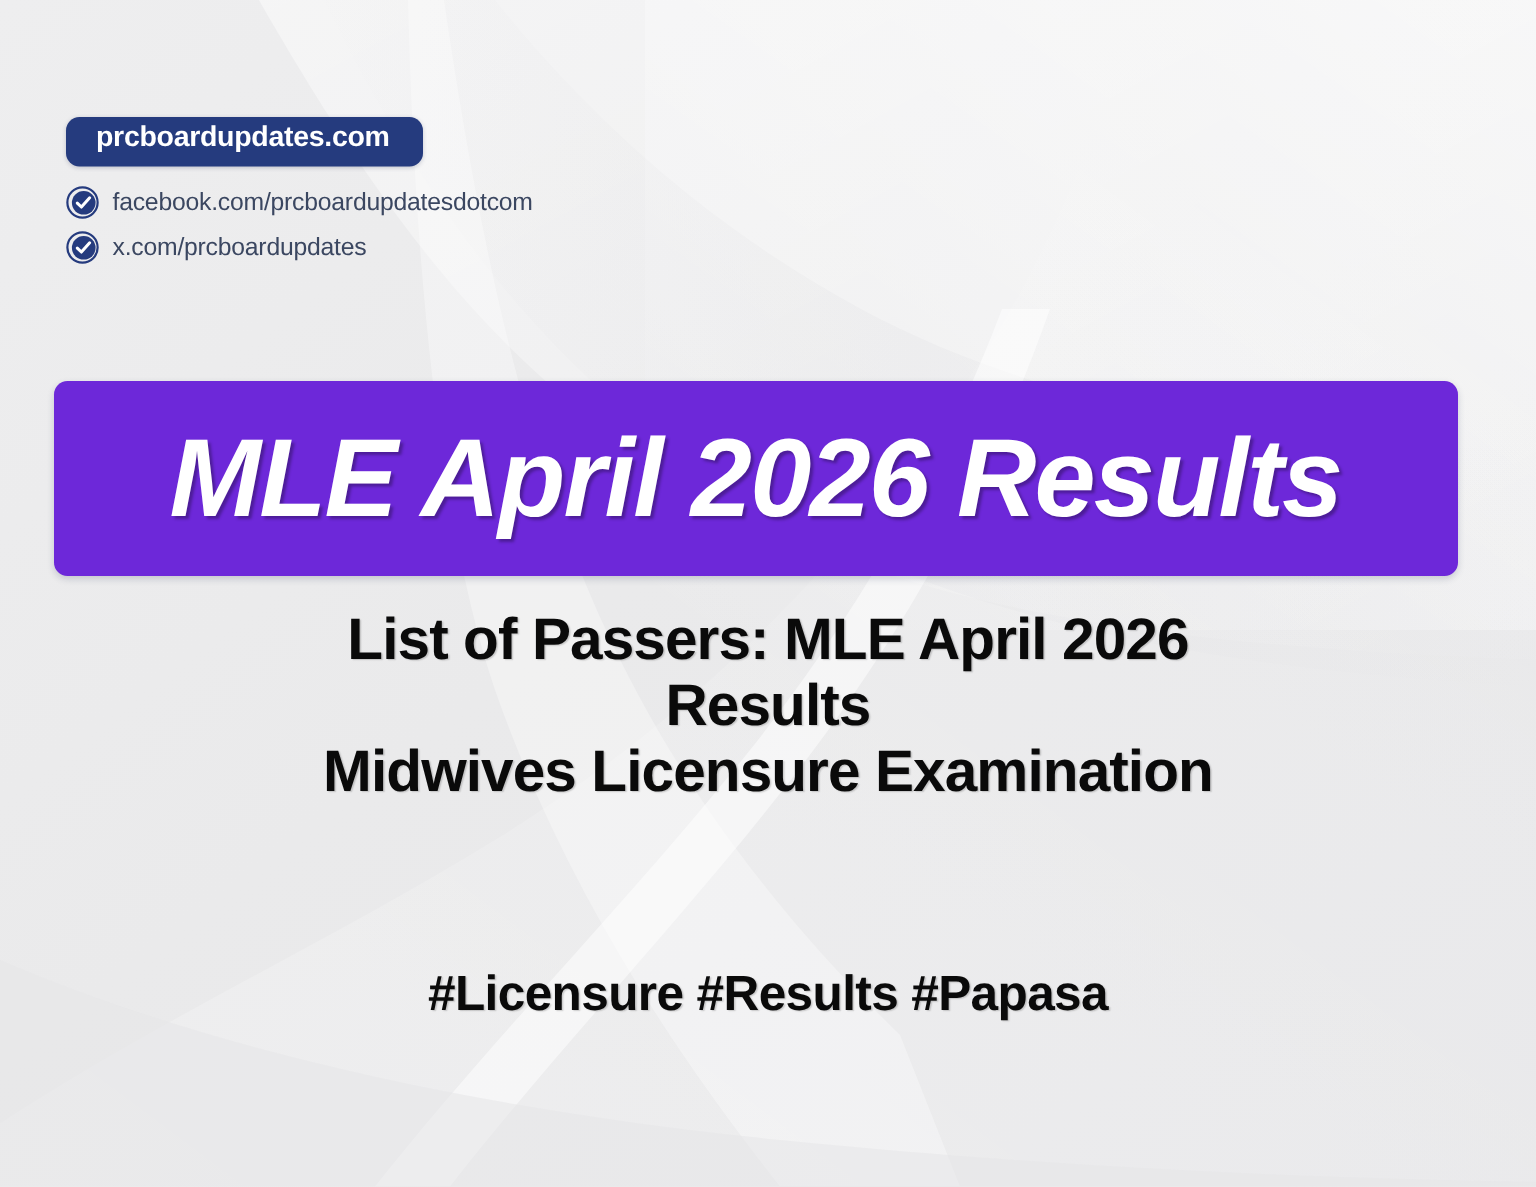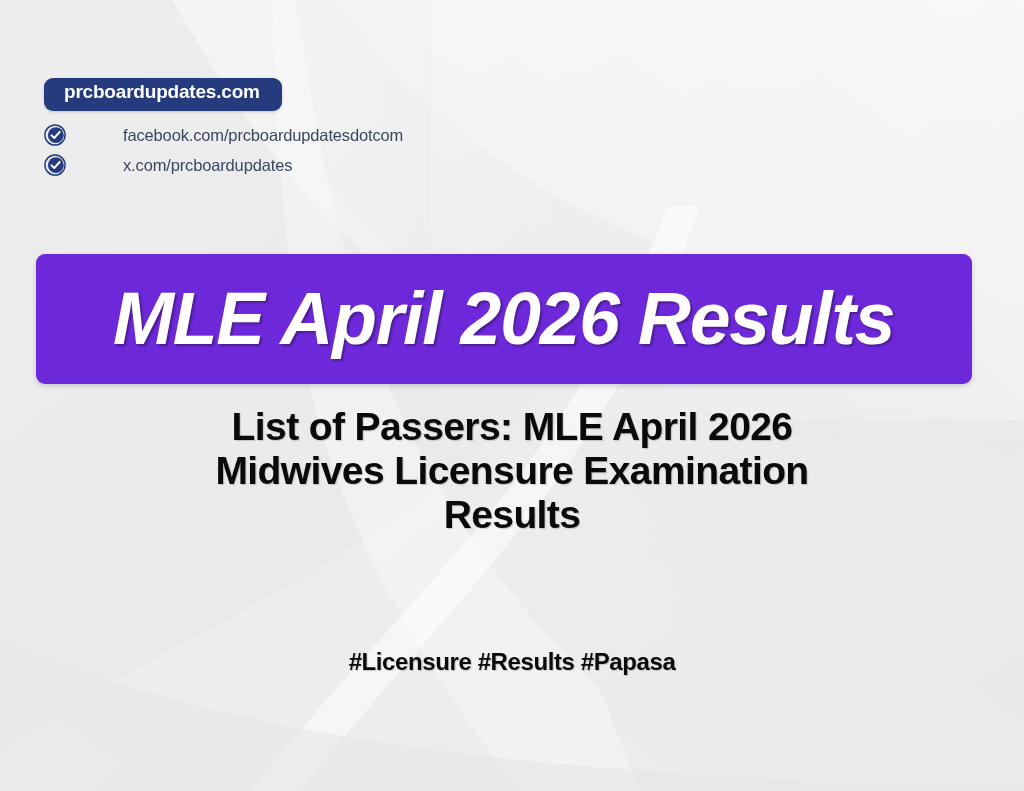--- a/index.html
+++ b/index.html
@@ -55,21 +55,20 @@
 
   .social-list {
     margin-top: 11px;
   }
 
   .social-row {
     display: flex;
     align-items: center;
     height: 27px;
     margin-bottom: 3px;
-    gap: 48px;
   }
 
   .check-icon {
     flex: 0 0 auto;
     width: 22px;
     height: 22px;
     margin-right: 9px;
     display: block;
   }
 
@@ -132,21 +131,21 @@
   
   .hashtags {
     position: absolute;
     left: 0;
     top: 640px;
     width: 1024px;
     text-align: center;
     z-index: 5;
     color: #0a0a0a;
     font-family: "Liberation Sans Narrow", "Liberation Sans", sans-serif;
-    font-size: 24px;
+    font-size: 33px;
     font-weight: bold;
     line-height: 44px;
     letter-spacing: -0.4px;
     text-shadow: 1px 1px 1px rgba(0,0,0,0.18);
   }
 </style>
 </head>
 <body>
 
 <div id="poster">
@@ -220,19 +219,19 @@
 
     </div>
   </div>
 
   <div class="headline-banner">
     <div class="headline-text">MLE April 2026 Results</div>
   </div>
 
   <div class="subtitle">
     <div>List of Passers: MLE April 2026</div>
+    <div>Results</div>
     <div>Midwives Licensure Examination</div>
-    <div>Results</div>
   </div>
 
   <div class="hashtags">#Licensure #Results #Papasa</div>
 
 </div>
 
 </body></html>

